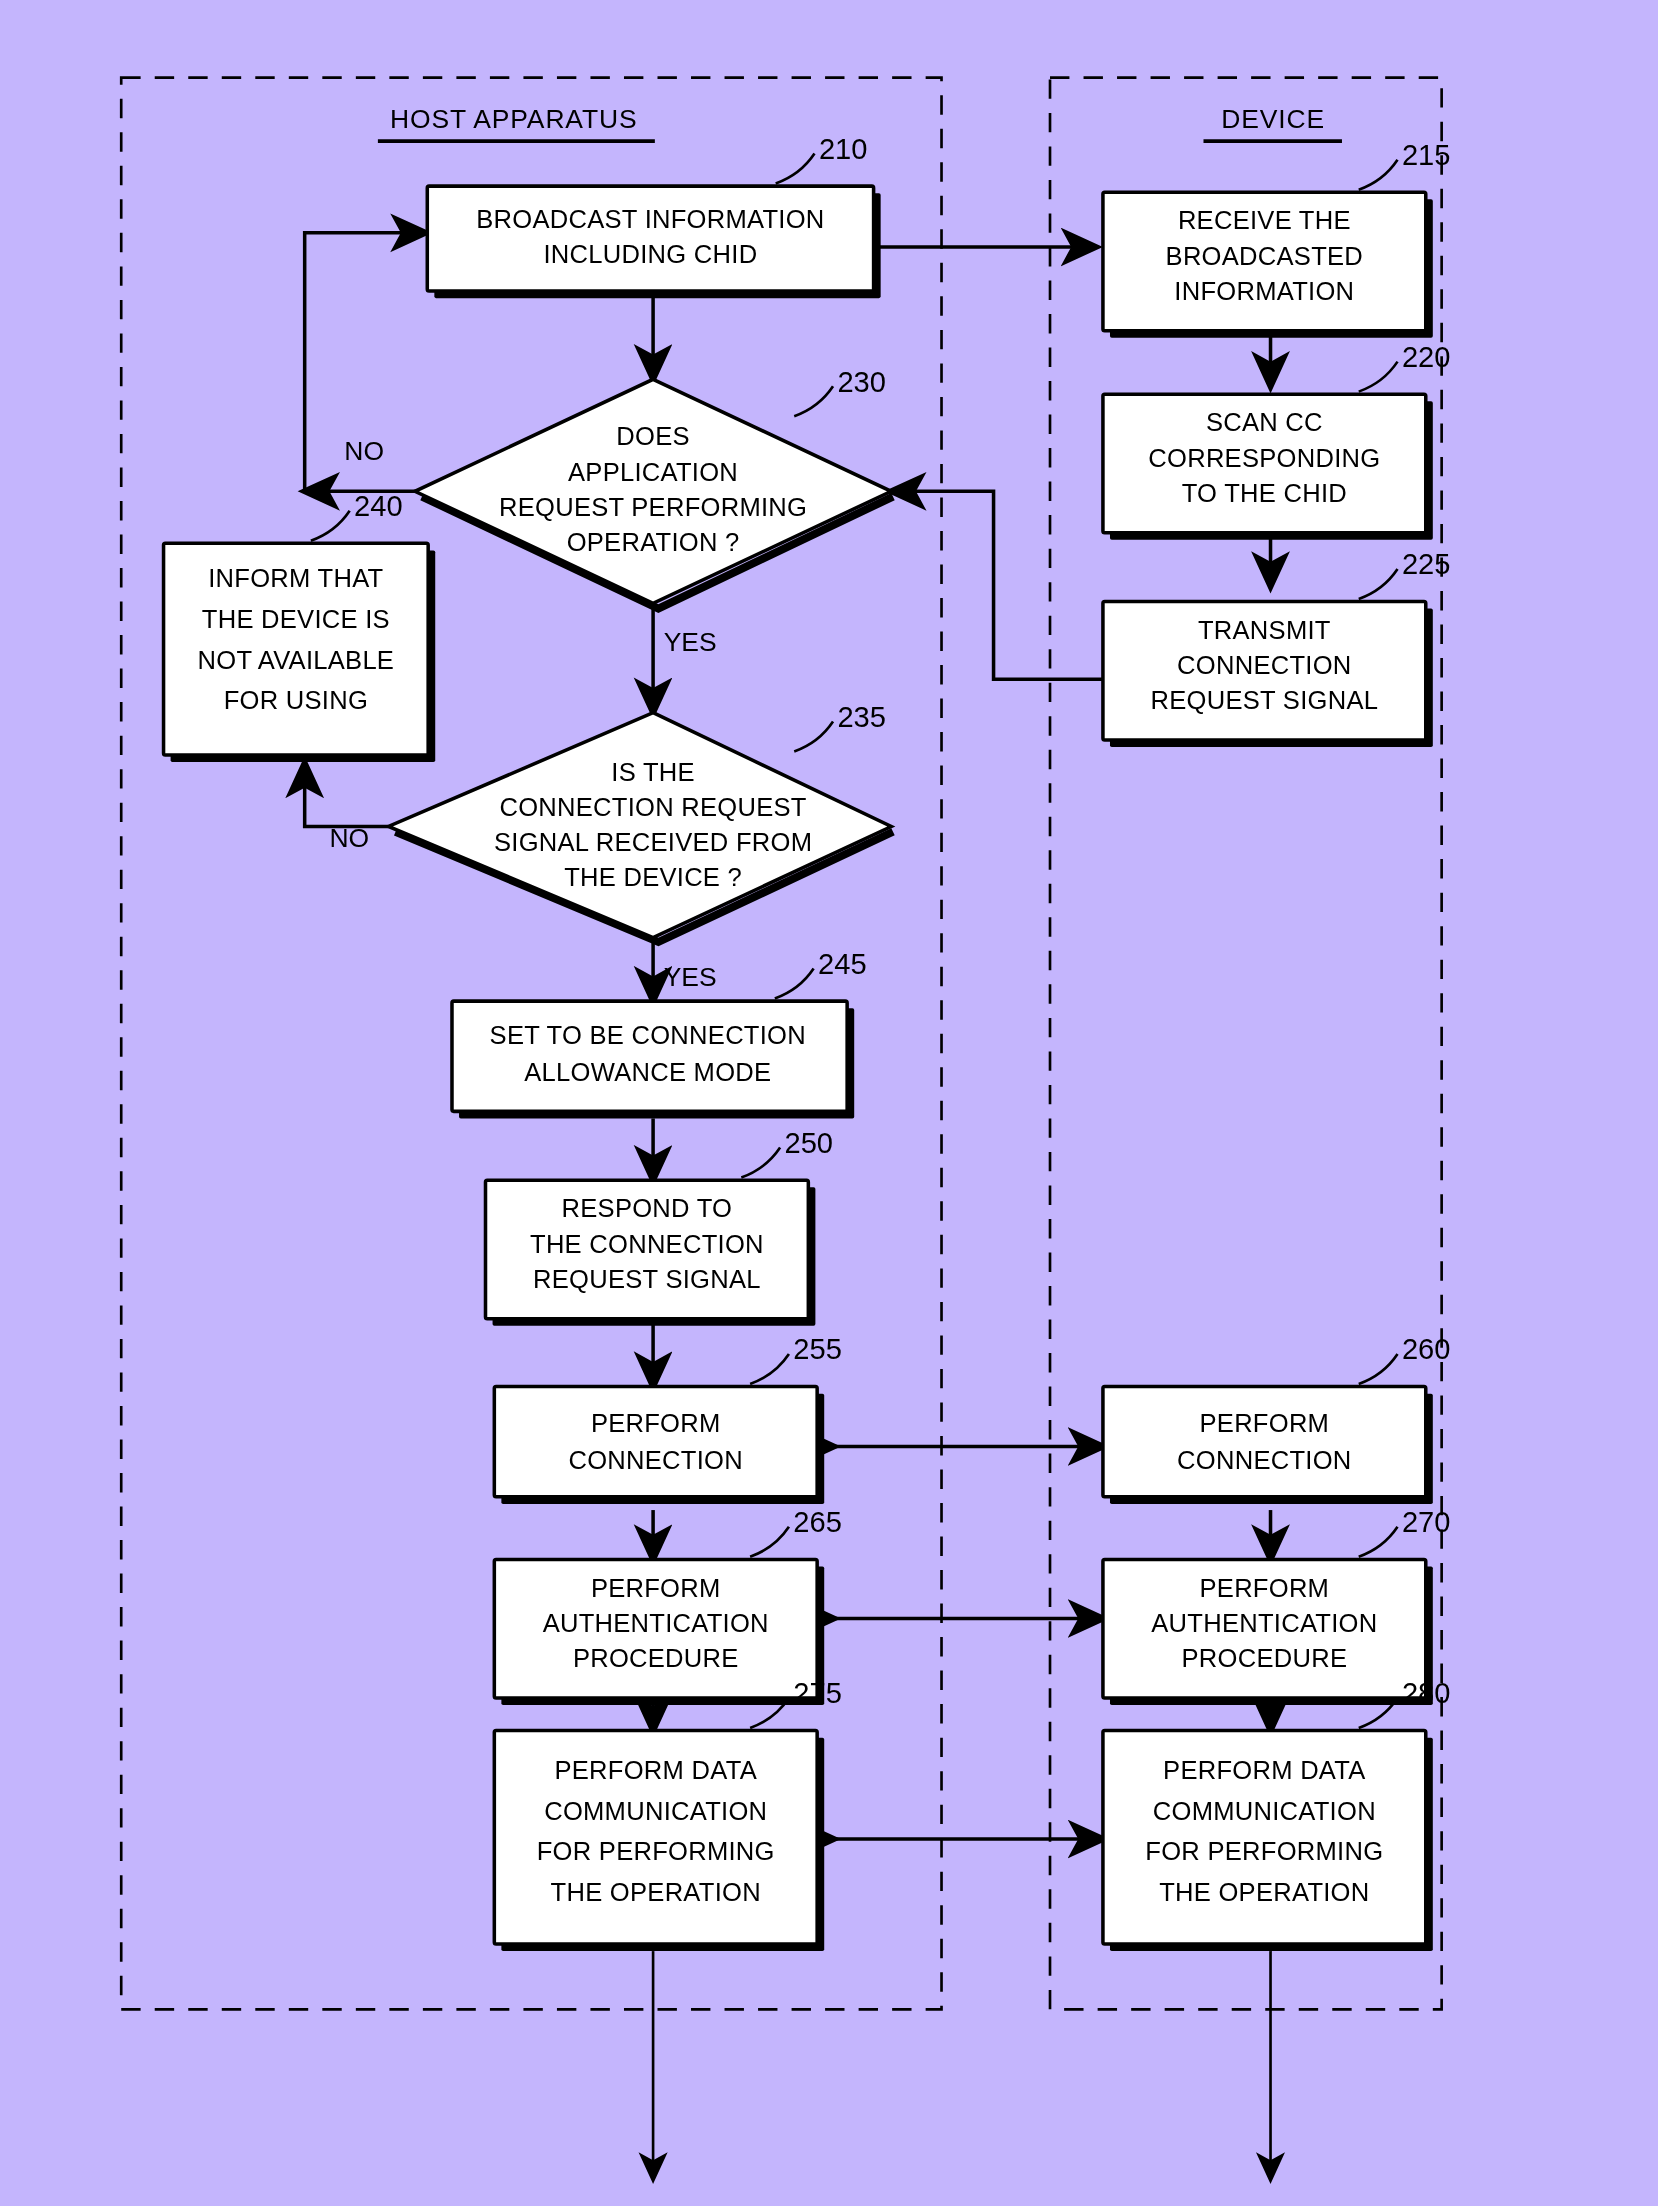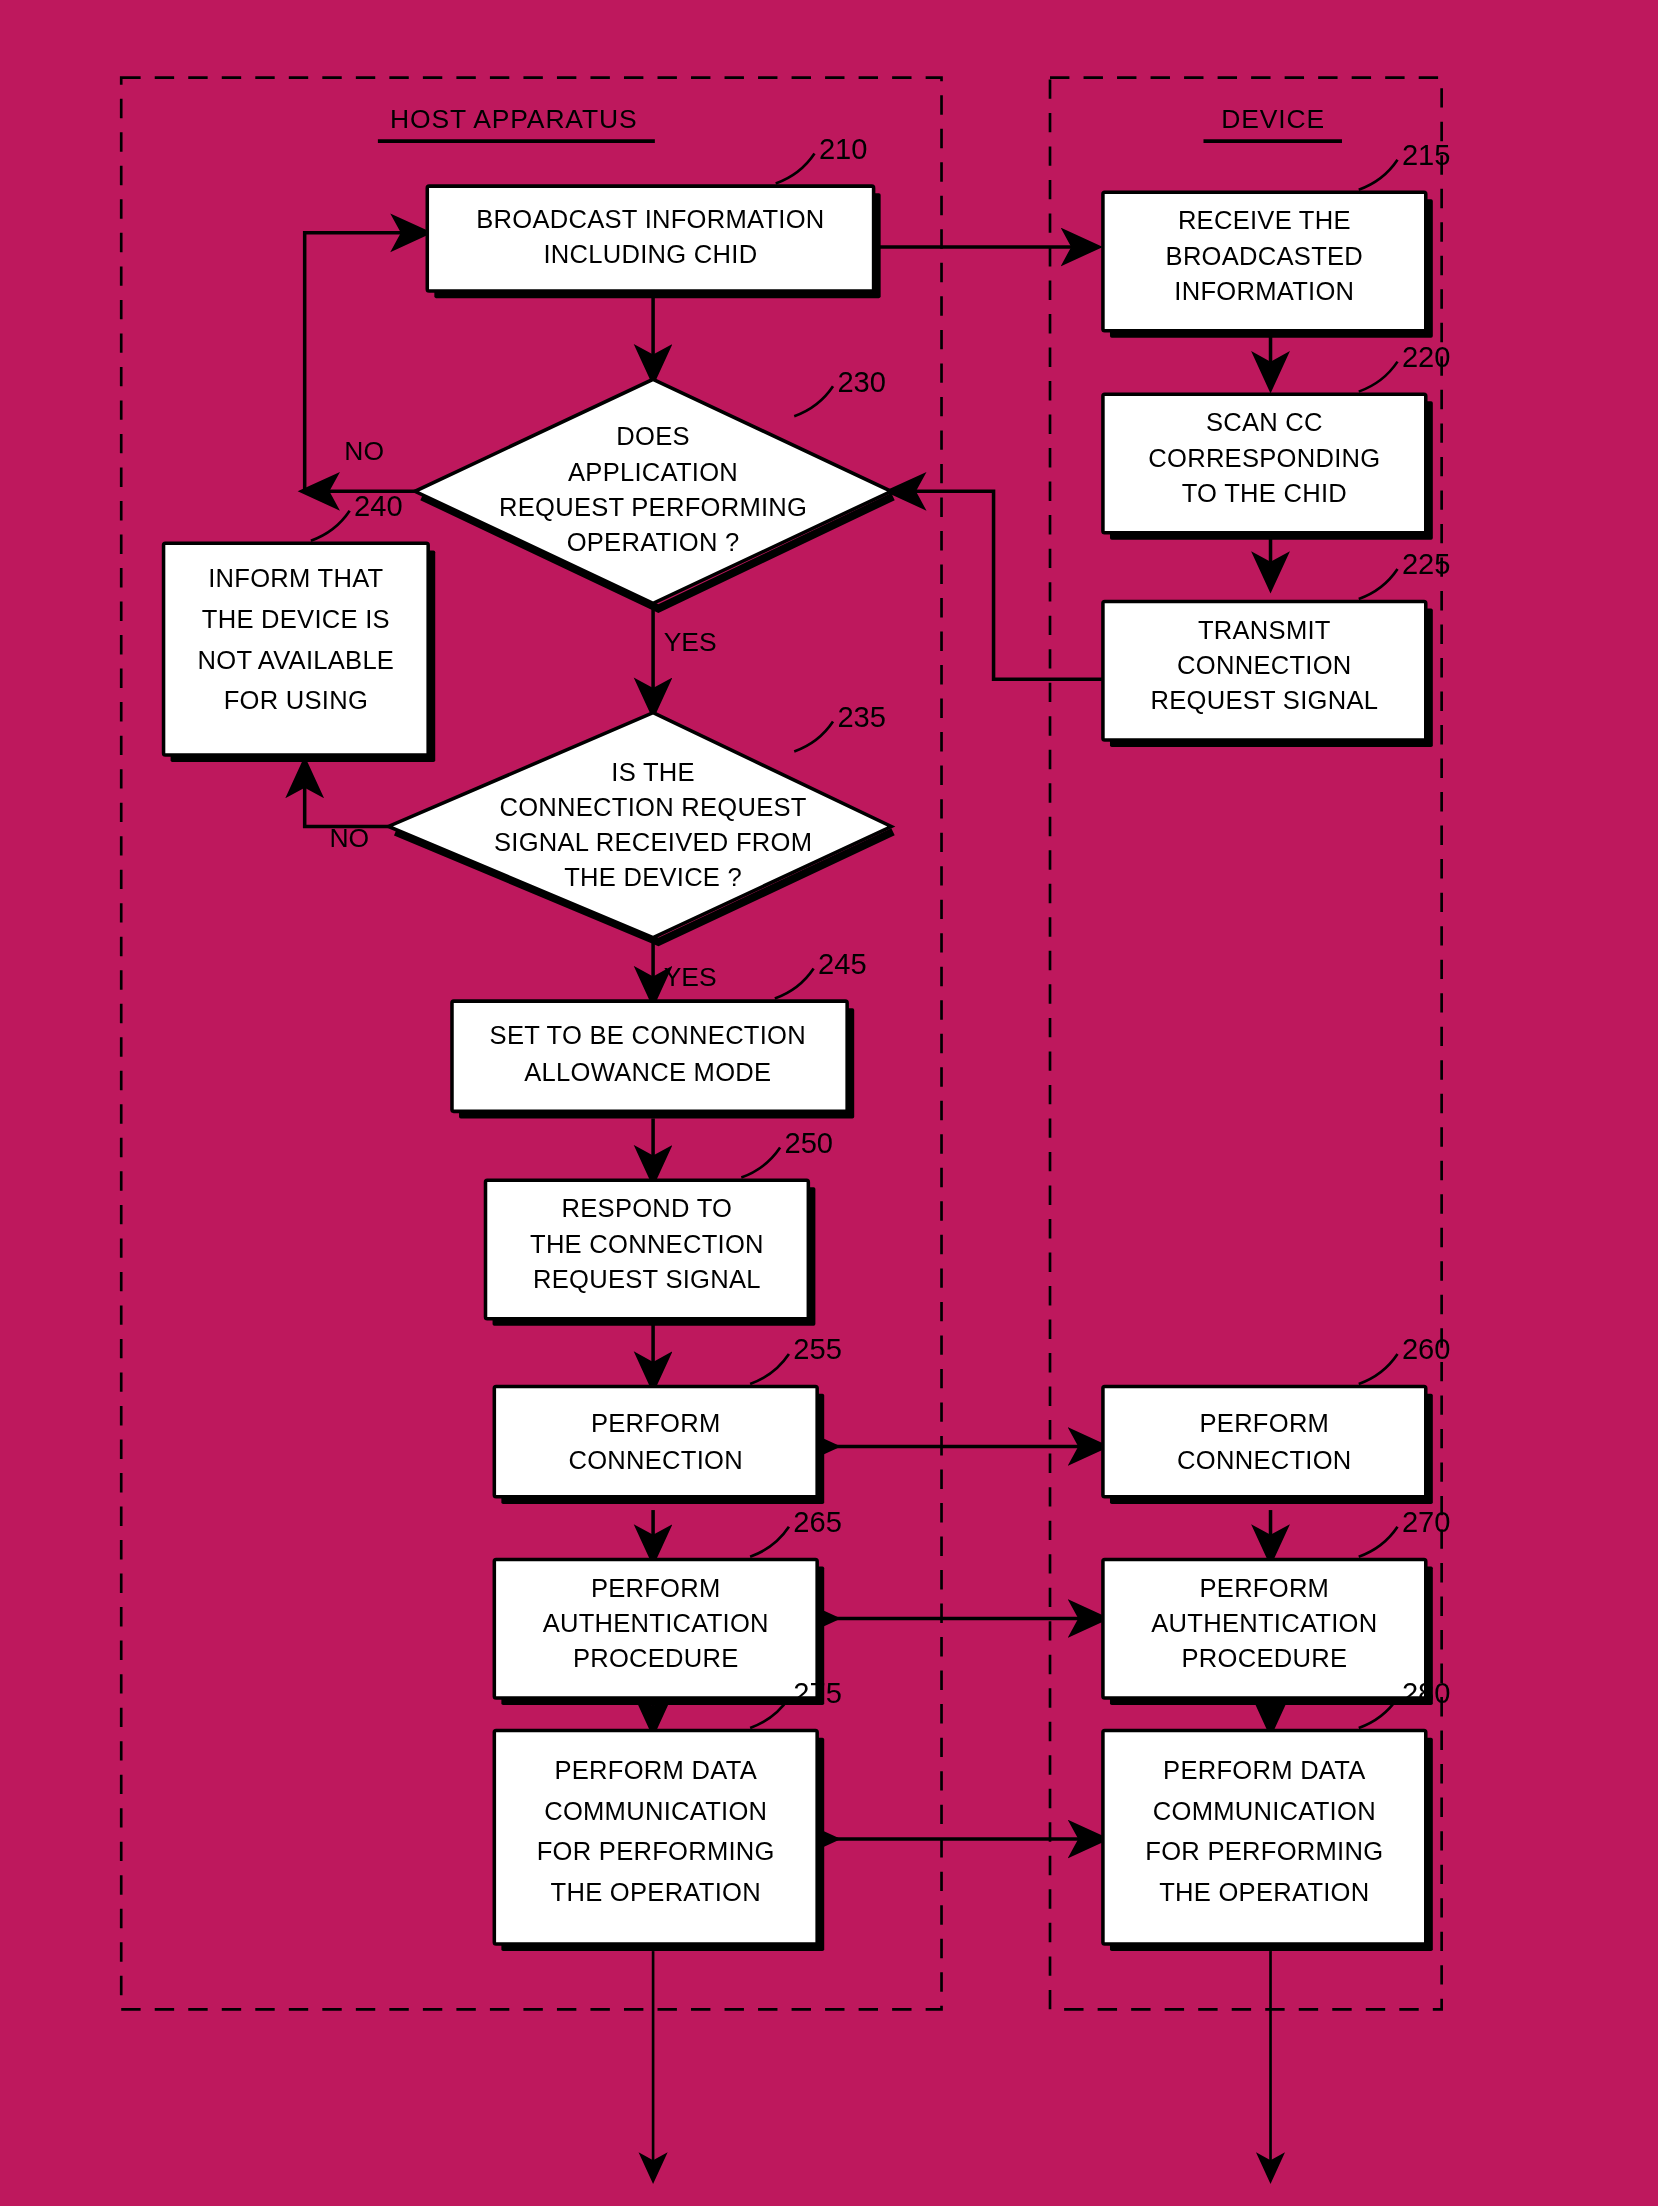--- a/index.html
+++ b/index.html
@@ -10,21 +10,21 @@
   body {
     width: 1659px;
     height: 2206px;
     font-family: "Liberation Sans", sans-serif;
     overflow: hidden;
   }
   #diagram-root {
     position: relative;
     width: 1659px;
     height: 2206px;
-    background: #be185d;
+    background: #c4b5fd;
   }
   svg#flow {
     display: block;
     width: 1659px;
     height: 2206px;
   }
   .lane-border {
     fill: none;
     stroke: #000000;
     stroke-width: 3;

